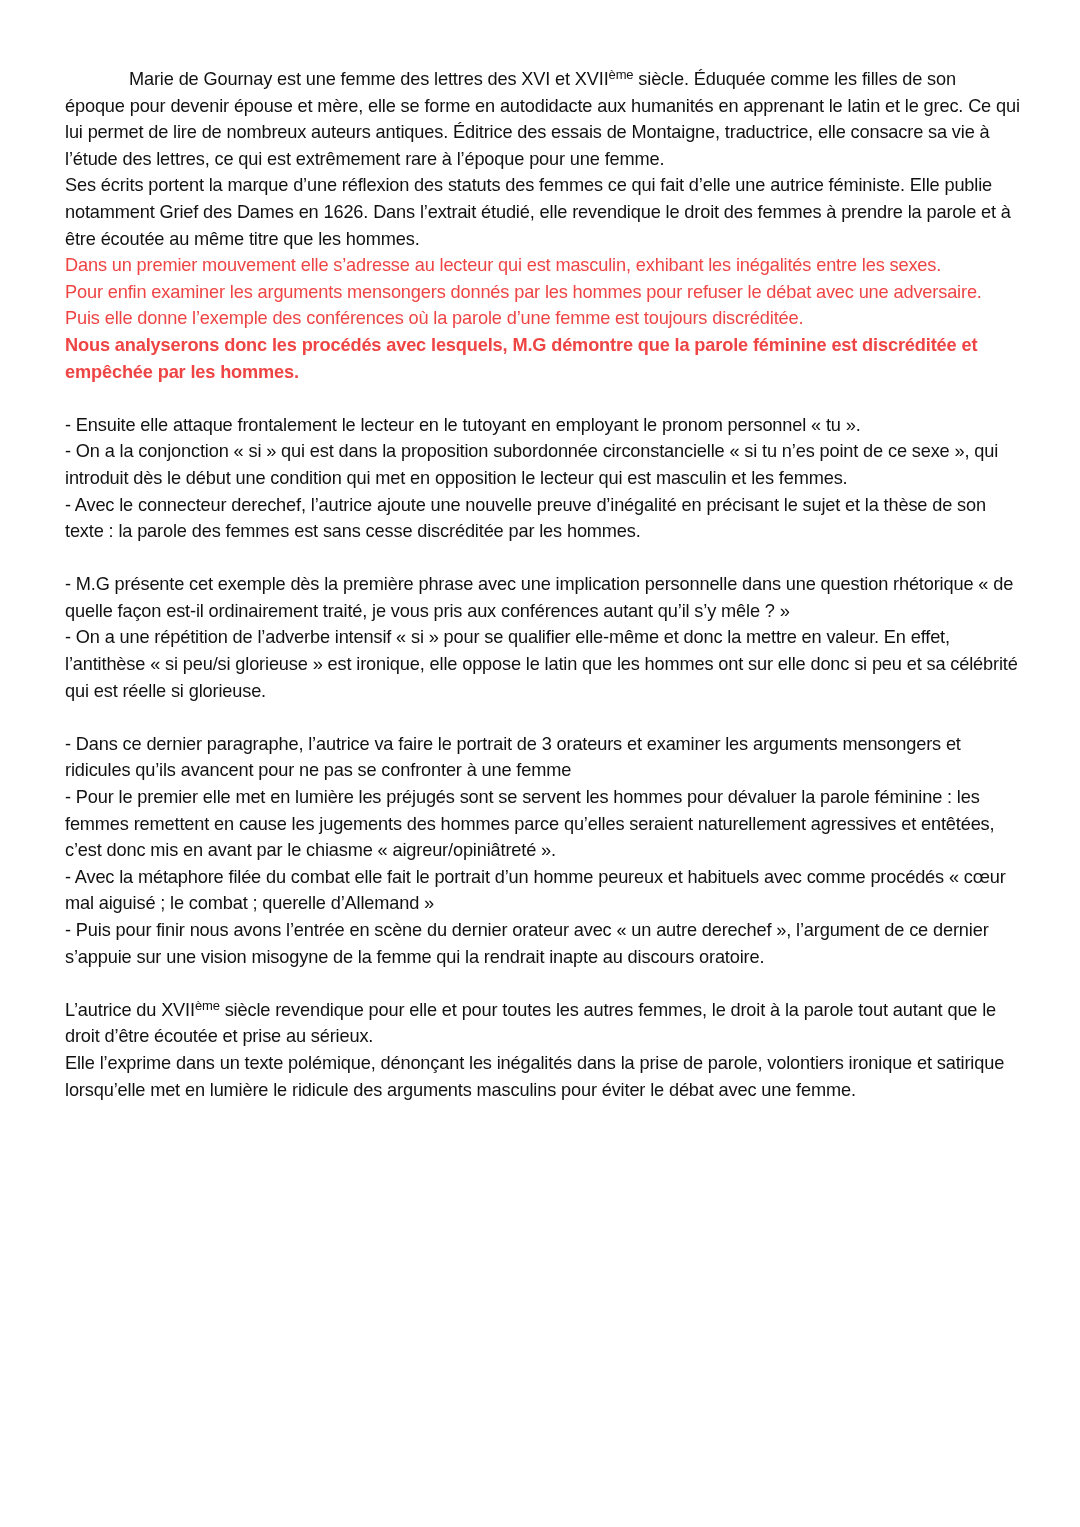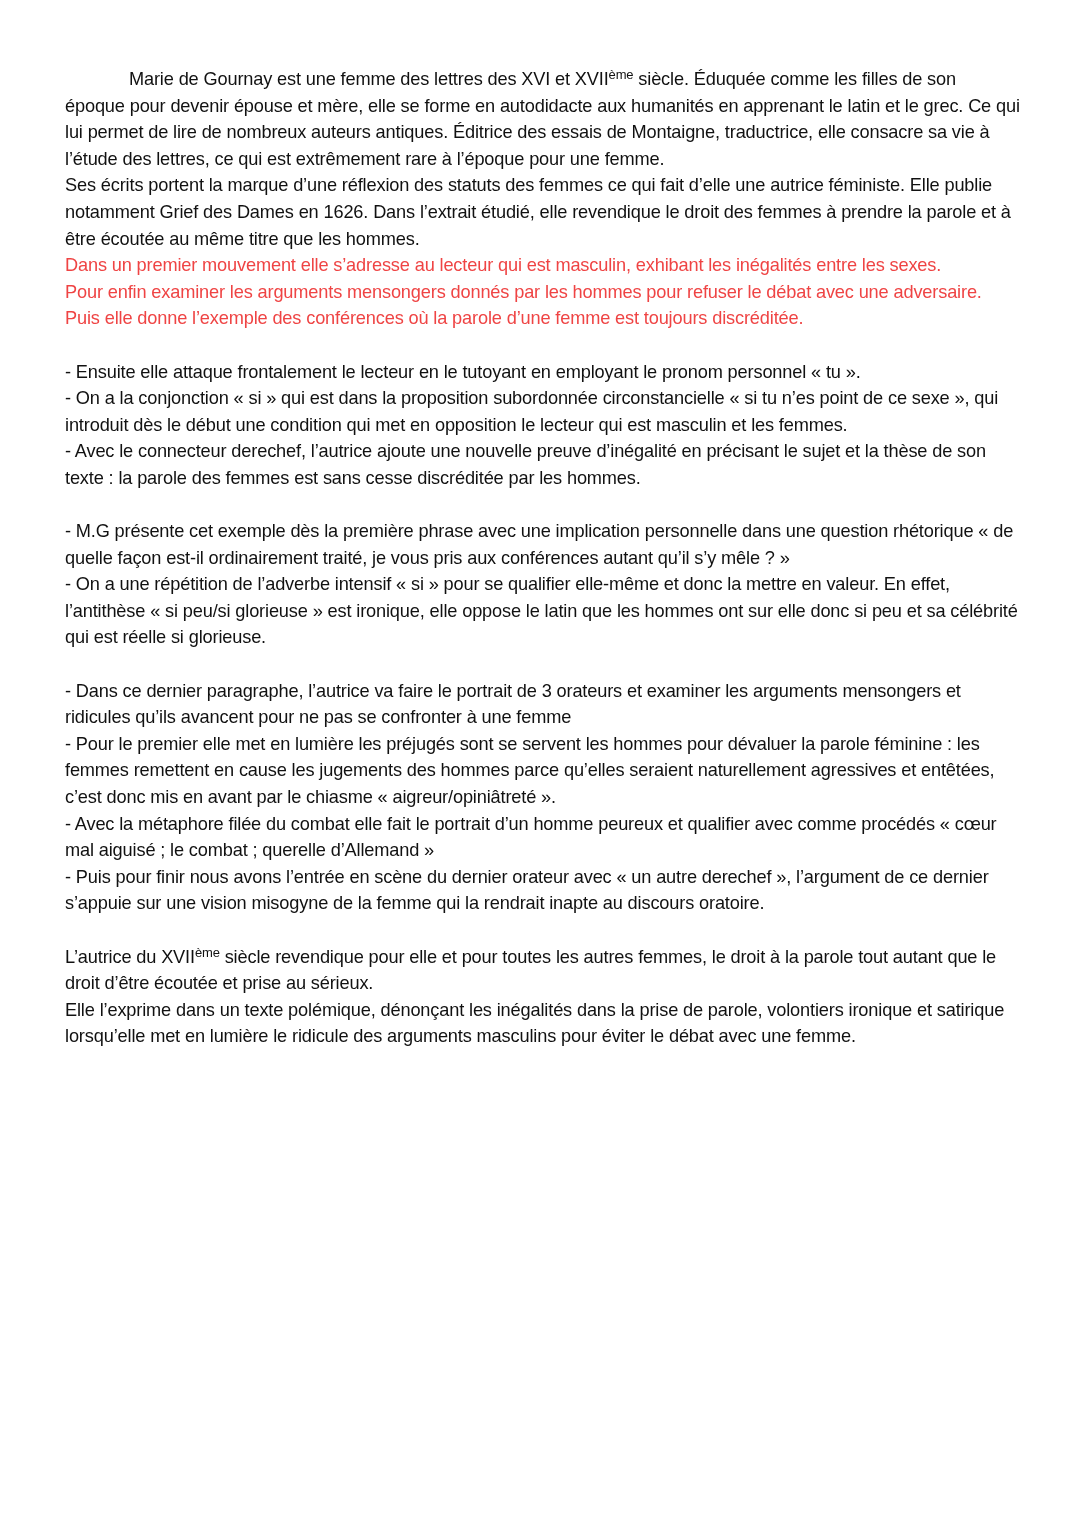--- a/index.html
+++ b/index.html
@@ -21,20 +21,21 @@
 <body>
 
 <div class="page">
 
   <section>
     <p class="indent"><span>Marie de Gournay est une femme des lettres des XVI et XVII</span><sup>ème</sup><span> siècle. Éduquée comme les filles de son époque pour devenir épouse et mère, elle se forme en autodidacte aux humanités en apprenant le latin et le grec. Ce qui lui permet de lire de nombreux auteurs antiques. Éditrice des essais de Montaigne, traductrice, elle consacre sa vie à l’étude des lettres, ce qui est extrêmement rare à l’époque pour une femme.</span></p>
     <p>Ses écrits portent la marque d’une réflexion des statuts des femmes ce qui fait d’elle une autrice féministe. Elle publie notamment Grief des Dames en 1626. Dans l’extrait étudié, elle revendique le droit des femmes à prendre la parole et à être écoutée au même titre que les hommes.</p>
     <p class="red">Dans un premier mouvement elle s’adresse au lecteur qui est masculin, exhibant les inégalités entre les sexes.</p>
     <p class="red">Pour enfin examiner les arguments mensongers donnés par les hommes pour refuser le débat avec une adversaire.</p>
     <p class="red">Puis elle donne l’exemple des conférences où la parole d’une femme est toujours discréditée.</p>
+    <p class="red bold">Nous analyserons donc les procédés avec lesquels, M.G démontre que la parole féminine est discréditée et empêchée par les hommes.</p>
   </section>
 
   <div class="gap"></div>
 
   <section>
     <p>- Ensuite elle attaque frontalement le lecteur en le tutoyant en employant le pronom personnel « tu ».</p>
     <p>- On a la conjonction « si » qui est dans la proposition subordonnée circonstancielle « si tu n’es point de ce sexe », qui introduit dès le début une condition qui met en opposition le lecteur qui est masculin et les femmes.</p>
     <p>- Avec le connecteur derechef, l’autrice ajoute une nouvelle preuve d’inégalité en précisant le sujet et la thèse de son texte : la parole des femmes est sans cesse discréditée par les hommes.</p>
   </section>
 
@@ -43,21 +44,21 @@
   <section>
     <p>- M.G présente cet exemple dès la première phrase avec une implication personnelle dans une question rhétorique « de quelle façon est-il ordinairement traité, je vous pris aux conférences autant qu’il s’y mêle ? »</p>
     <p>- On a une répétition de l’adverbe intensif « si » pour se qualifier elle-même et donc la mettre en valeur. En effet, l’antithèse « si peu/si glorieuse » est ironique, elle oppose le latin que les hommes ont sur elle donc si peu et sa célébrité qui est réelle si glorieuse.</p>
   </section>
 
   <div class="gap"></div>
 
   <section>
     <p>- Dans ce dernier paragraphe, l’autrice va faire le portrait de 3 orateurs et examiner les arguments mensongers et ridicules qu’ils avancent pour ne pas se confronter à une femme</p>
     <p>- Pour le premier elle met en lumière les préjugés sont se servent les hommes pour dévaluer la parole féminine : les femmes remettent en cause les jugements des hommes parce qu’elles seraient naturellement agressives et entêtées, c’est donc mis en avant par le chiasme « aigreur/opiniâtreté ».</p>
-    <p>- Avec la métaphore filée du combat elle fait le portrait d’un homme peureux et qualifier avec comme procédés « cœur mal aiguisé ; le combat ; querelle d’Allemand »</p>
+    <p>- Avec la métaphore filée du combat elle fait le portrait d’un homme peureux et habituels avec comme procédés « cœur mal aiguisé ; le combat ; querelle d’Allemand »</p>
     <p>- Puis pour finir nous avons l’entrée en scène du dernier orateur avec « un autre derechef », l’argument de ce dernier s’appuie sur une vision misogyne de la femme qui la rendrait inapte au discours oratoire.</p>
   </section>
 
   <div class="gap"></div>
 
   <section>
     <p><span>L’autrice du XVII</span><sup>ème</sup><span> siècle revendique pour elle et pour toutes les autres femmes, le droit à la parole tout autant que le droit d’être écoutée et prise au sérieux.</span></p>
     <p>Elle l’exprime dans un texte polémique, dénonçant les inégalités dans la prise de parole, volontiers ironique et satirique lorsqu’elle met en lumière le ridicule des arguments masculins pour éviter le débat avec une femme.</p>
   </section>
 

